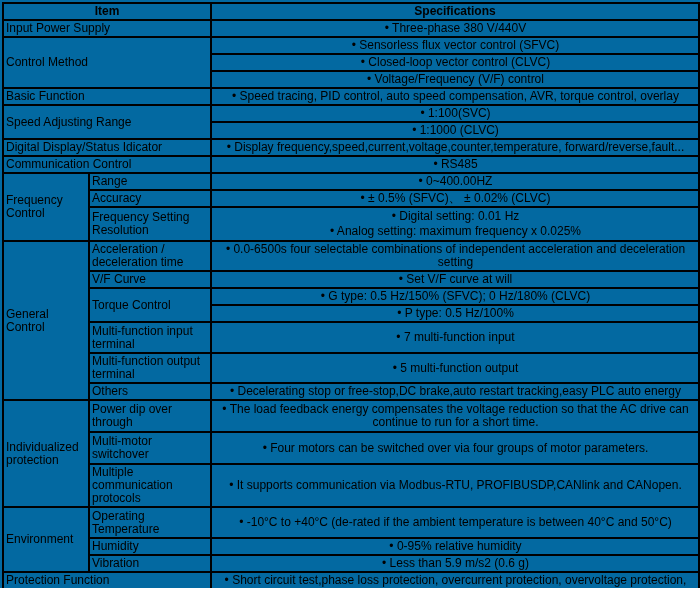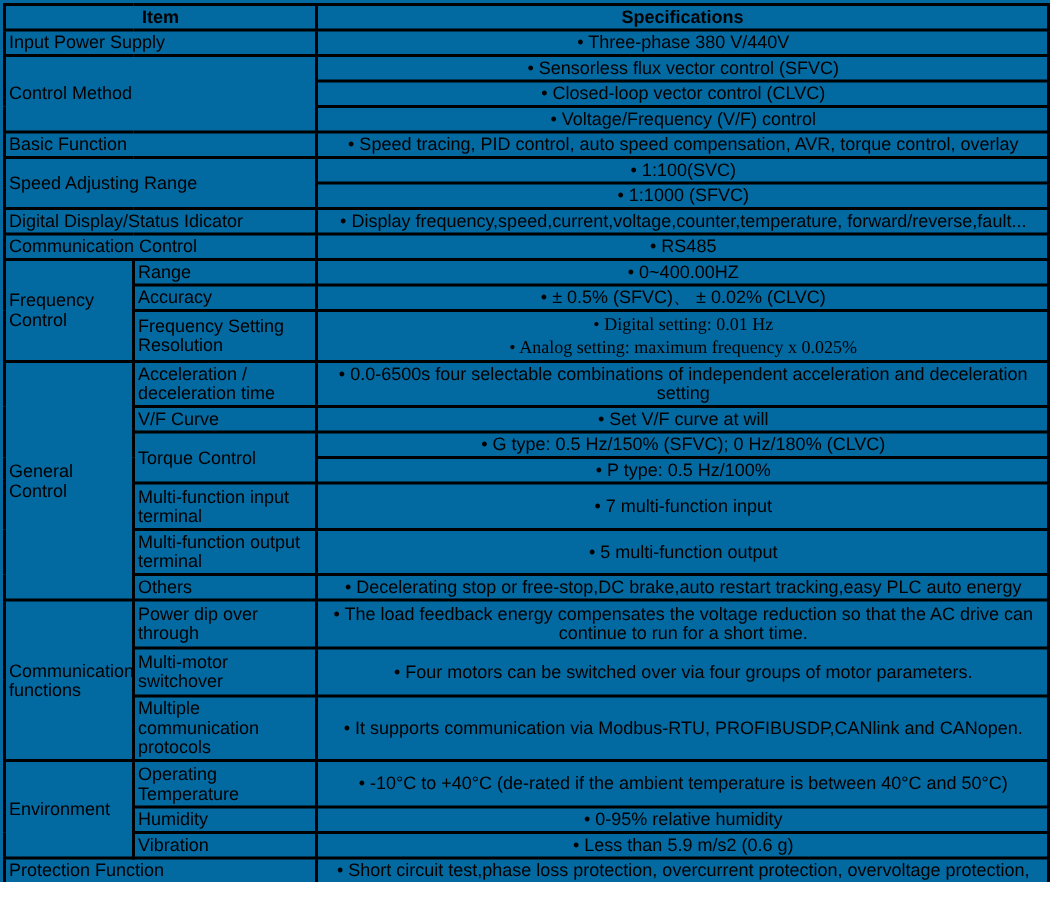--- a/index.html
+++ b/index.html
@@ -41,21 +41,21 @@
   td.item {
     text-align: left;
     vertical-align: middle;
     padding: 1px 2px;
   }
   td.spec {
     text-align: center;
     vertical-align: middle;
     padding: 1px 2px 1px 3px;
   }
-  td.spec.two-lines { line-height: 15px; font-family: Liberation Serif, serif; }
+  td.spec.two-lines { line-height: 15px; }
   .nowrap { white-space: nowrap; }
   tr.h15 { height: 15px; }
   tr.h26 { height: 26px; }
   tr.h29 { height: 29px; padding-left: 35px; }
   tr.h31 { height: 31px; }
   tr.h32 { height: 32px; }
   tr.h34 { height: 34px; }
   tr.h43 { height: 43px; padding-left: 32px; }
 </style>
 </head>
@@ -94,21 +94,21 @@
     <tr class="h15">
       <td class="item" colspan="2">Basic Function</td>
       <td class="spec nowrap">• Speed tracing, PID control, auto speed compensation, AVR, torque control, overlay</td>
     </tr>
 
     <tr class="h15">
       <td class="item" colspan="2" rowspan="2">Speed Adjusting Range</td>
       <td class="spec">• 1:100(SVC)</td>
     </tr>
     <tr class="h15">
-      <td class="spec">• 1:1000 (SFVC)</td>
+      <td class="spec">• 1:1000 (CLVC)</td>
     </tr>
 
     <tr class="h15">
       <td class="item" colspan="2">Digital Display/Status Idicator</td>
       <td class="spec nowrap">• Display frequency,speed,current,voltage,counter,temperature, forward/reverse,fault...</td>
     </tr>
 
     <tr class="h15">
       <td class="item" colspan="2">Communication Control</td>
       <td class="spec">• RS485</td>
@@ -154,21 +154,21 @@
     <tr class="h29">
       <td class="item">Multi-function output terminal</td>
       <td class="spec">• 5 multi-function output</td>
     </tr>
     <tr class="h15">
       <td class="item">Others</td>
       <td class="spec nowrap">• Decelerating stop or free-stop,DC brake,auto restart tracking,easy PLC auto energy</td>
     </tr>
 
     <tr class="h32">
-      <td class="item" rowspan="3">Communication functions</td>
+      <td class="item" rowspan="3">Individualized protection</td>
       <td class="item">Power dip over through</td>
       <td class="spec">• The load feedback energy compensates the voltage reduction so that the AC drive can continue to run for a short time.</td>
     </tr>
     <tr class="h32">
       <td class="item">Multi-motor switchover</td>
       <td class="spec">• Four motors can be switched over via four groups of motor parameters.</td>
     </tr>
     <tr class="h43">
       <td class="item">Multiple communication protocols</td>
       <td class="spec">• It supports communication via Modbus-RTU, PROFIBUSDP,CANlink and CANopen.</td>

